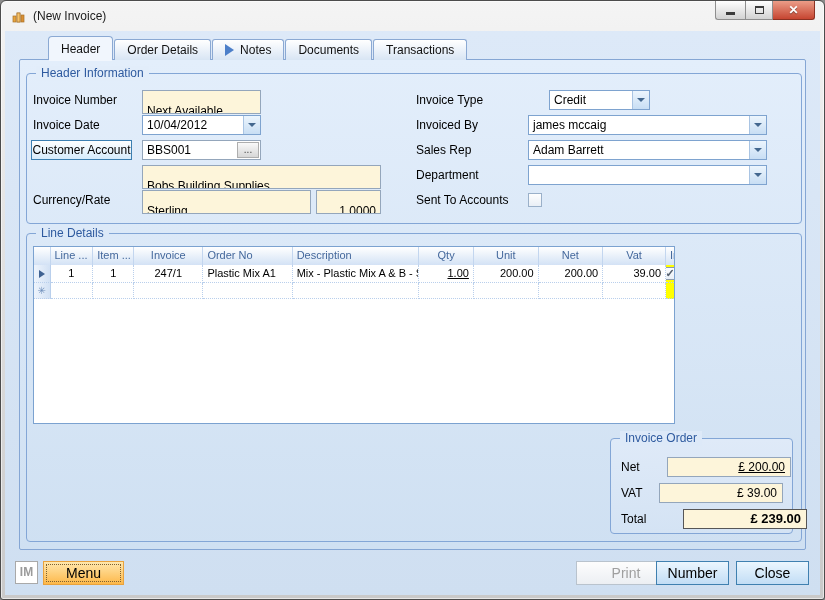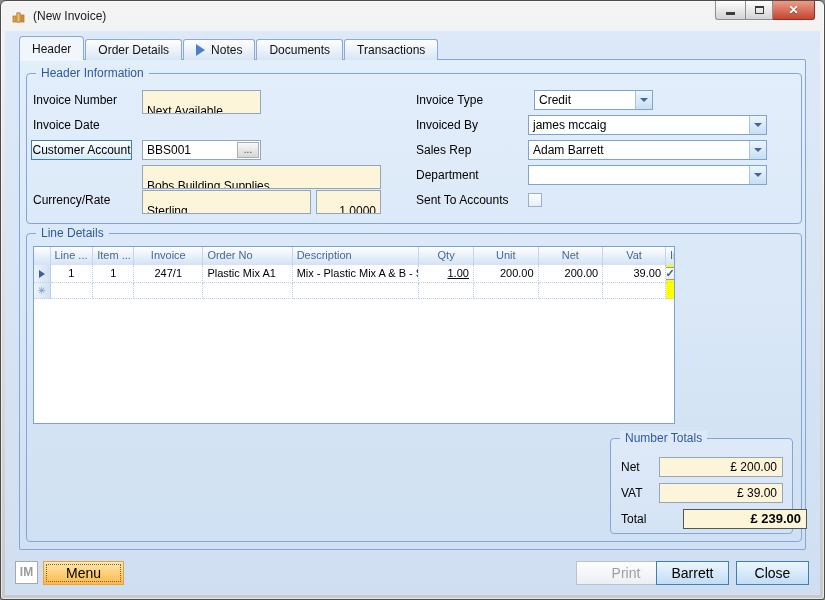--- a/index.html
+++ b/index.html
@@ -25,21 +25,21 @@
 
   
   .client { position:absolute; left:4px; right:4px; top:30px; bottom:4px;
             background:linear-gradient(#dde9f8,#cfdff1); overflow:hidden; }
 
   
   .tabs { position:absolute; left:14px; top:5px; height:24px; display:flex; align-items:flex-end; z-index:3; }
   .tab { height:21px; padding:0 12px; display:flex; align-items:center; gap:6px; font-size:12px; color:#111;
          background:linear-gradient(#ffffff,#d8e5f4); border:1px solid #8ba9d3; border-bottom:none;
          border-radius:3px 3px 0 0; margin-right:1px; cursor:default; }
-  .tab.active { height:24px; background:#f1f6fd; border-radius:4px 4px 0 0; position:relative; }
+  .tab.active { height:24px; background:#f1f6fd; border-radius:4px 4px 0 0; position:relative;margin-left:29px; }
   .tab.active::after { content:""; position:absolute; left:0; right:0; bottom:-1px; height:2px; background:#f1f6fd; }
   .play-icon { width:0; height:0; border-top:6px solid transparent; border-bottom:6px solid transparent;
                border-left:9px solid #4c7fc9; }
 
   
   .page { position:absolute; left:14px; right:14px; top:28px; bottom:45px; border:1px solid #85a6d4;
           border-radius:2px; background:linear-gradient(#e3eefb,#cfe0f2); z-index:1; }
 
   
   .group { position:absolute; border:1px solid #83a6d6; border-radius:4px; }
@@ -155,35 +155,41 @@
 
     <div class="page">
 
       <div class="group" style="left:6px; top:13px; width:776px; height:151px;">
         <span class="glabel">Header Information</span>
 
         <span class="flabel" style="left:6px; top:16px;">Invoice Number</span>
         <div class="tb" style="left:115px; top:16px; width:119px;">Next Available</div>
 
         <span class="flabel" style="left:6px; top:41px;">Invoice Date</span>
+        <div class="combo" style="left:115px; top:41px; width:119px;">
+          <span class="val">10/04/2012</span>
+          <span class="dd">
+              <span class="arr"></span>
+            </span>
+        </div>
 
         <div class="btn-acct" style="left:4px; top:66px; width:101px;">Customer Account</div>
         <div class="fieldwrap" style="left:115px; top:66px; width:119px;">
           <span class="val">BBS001</span>
           <span class="browse">...</span>
         </div>
 
         <div class="tb" style="left:115px; top:91px; width:239px;">Bobs Building Supplies</div>
 
         <span class="flabel" style="left:6px; top:116px;">Currency/Rate</span>
         <div class="tb" style="left:115px; top:116px; width:169px;">Sterling</div>
         <div class="tb right" style="left:289px; top:116px; width:65px;">1.0000</div>
 
         <span class="flabel" style="left:389px; top:16px;">Invoice Type</span>
-        <div class="combo" style="left:507px; top:16px; width:119px;">
+        <div class="combo" style="left:522px; top:16px; width:101px;">
           <span class="val">Credit</span>
           <span class="dd">
               <span class="arr"></span>
             </span>
         </div>
 
         <span class="flabel" style="left:389px; top:41px;">Invoiced By</span>
         <div class="combo" style="left:501px; top:41px; width:239px;">
           <span class="val">james mccaig</span>
           <span class="dd">
@@ -259,30 +265,30 @@
             <div class="gc" style="width:138px;"></div>
             <div class="gc" style="width:59px;"></div>
             <div class="gc" style="width:70px;"></div>
             <div class="gc" style="width:70px;"></div>
             <div class="gc" style="width:68px;"></div>
             <div class="gc yellow" style="flex:1; border-right:none;"></div>
           </div>
         </div>
 
         <div class="group" style="left:583px; top:204px; width:183px; height:96px; background:linear-gradient(#dfeaf8,#d4e3f4);">
-          <span class="glabel" style="background:#dde9f8;">Number Totals</span>
+          <span class="glabel" style="background:#dde9f8;">Invoice Order</span>
           <span class="tot-lbl" style="left:10px; top:18px;">Net</span>
-          <div class="tot-val" style="left:48px; top:18px;">£ 200.00</div>
+          <div class="tot-val" style="left:56px; top:18px;text-decoration:underline;">£ 200.00</div>
           <span class="tot-lbl" style="left:10px; top:44px;">VAT</span>
           <div class="tot-val" style="left:48px; top:44px;">£ 39.00</div>
           <span class="tot-lbl" style="left:10px; top:70px;">Total</span>
           <div class="tot-val total" style="left:48px; top:70px;">£ 239.00</div>
         </div>
       </div>
     </div>
 
     <div class="im">IM</div>
     <div class="btn btn-menu">Menu</div>
     <div class="btn btn-print">Print</div>
-    <div class="btn btn-blue btn-accept">Barrett</div>
+    <div class="btn btn-blue btn-accept">Number</div>
     <div class="btn btn-blue btn-close">Close</div>
   </div>
 </div>
 
 </body></html>

